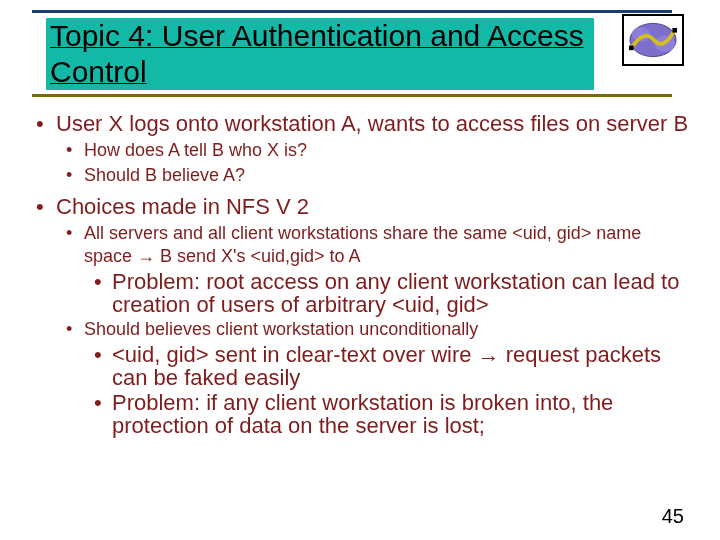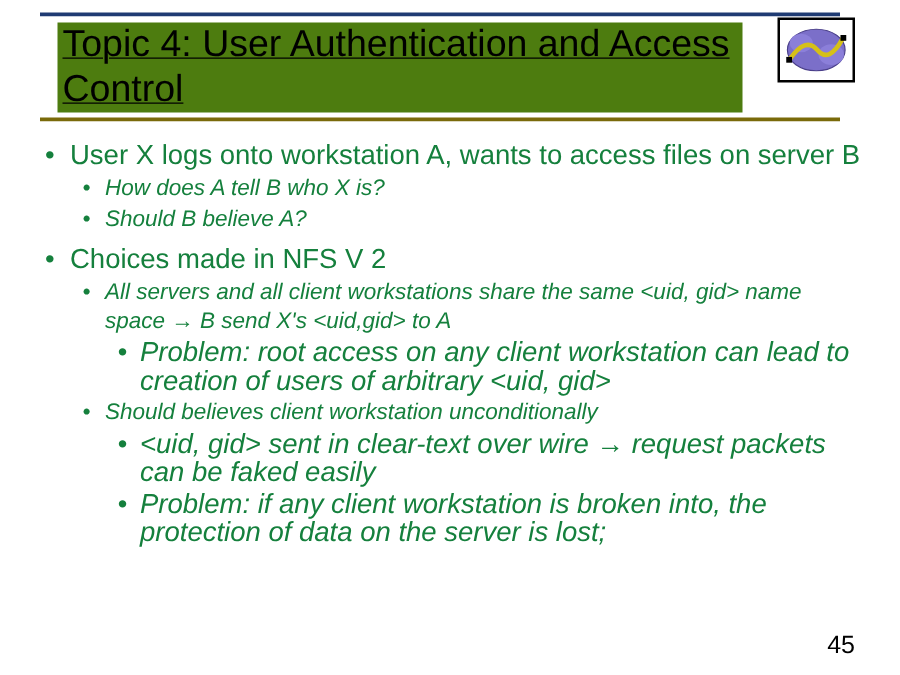--- a/index.html
+++ b/index.html
@@ -26,21 +26,21 @@
   .title-line-bottom {
     position: absolute;
     left: 32px;
     top: 94px;
     width: 640px;
     height: 3px;
     background: #7a6a0a;
   }
   .title-box {
     position: relative;
-    background: #4d7c0f;
+    background: #14b8a6;
     display: inline-block;
     padding: 0 4px;
     margin-left: 6px;
     z-index: 2;
   }
   .title {
     font-size: 30px;
     line-height: 36px;
     color: #000;
     text-decoration: underline;
@@ -55,27 +55,27 @@
     width: 62px;
     height: 52px;
     border: 2px solid #000;
     background: #fff;
     z-index: 3;
   }
   .content {
     padding: 14px 30px 0 30px;
     font-size: 22px;
     line-height: 27px;
-    color: #15803d;
+    color: #7f1d1d;
   }
   .lvl1 { list-style: none; }
   .lvl1 > li { position: relative; padding-left: 26px; margin-top: 6px; }
   .lvl1 > li::before { content: "•"; position: absolute; left: 6px; top: 0; }
   .lvl2 { list-style: none; font-size: 18px; line-height: 23px; margin-top: 2px; }
-  .lvl2 > li { position: relative; padding-left: 28px; margin-top: 2px; font-style: italic; }
+  .lvl2 > li { position: relative; padding-left: 28px; margin-top: 2px; }
   .lvl2 > li::before { content: "•"; position: absolute; left: 10px; top: 0; }
   .lvl3 { list-style: none; font-size: 22px; line-height: 23px; }
   .lvl3 > li { position: relative; padding-left: 28px; margin-top: 2px; }
   .lvl3 > li::before { content: "•"; position: absolute; left: 10px; top: 0; }
   .page-num {
     position: absolute;
     right: 36px;
     bottom: 12px;
     font-size: 20px;
     color: #000;

